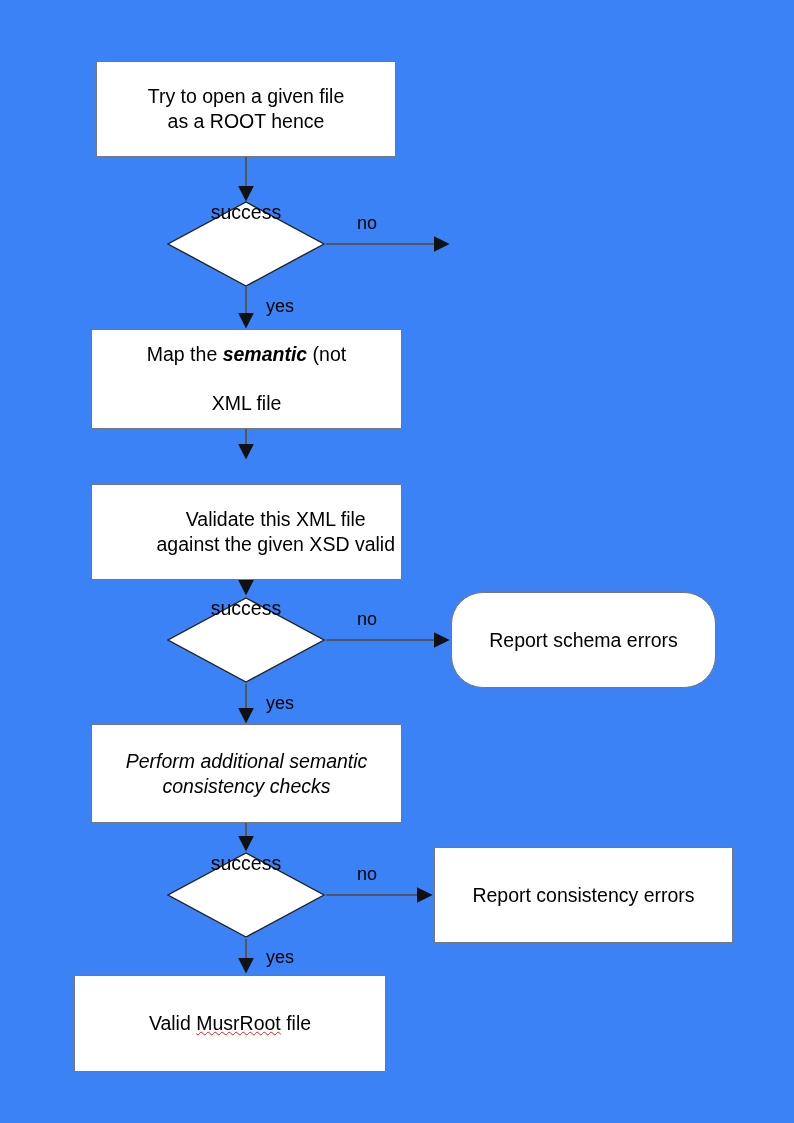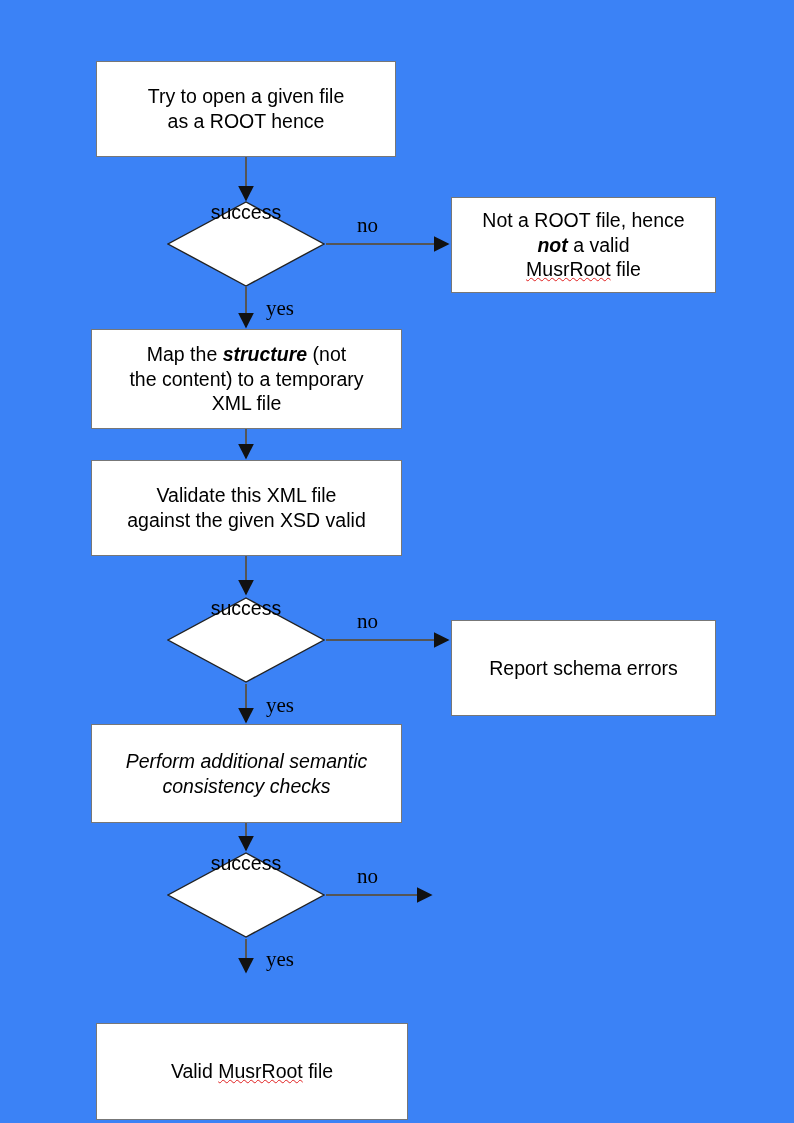--- a/index.html
+++ b/index.html
@@ -58,23 +58,23 @@
     top: 0;
     width: 100%;
     height: 100%;
   }
   .decision .dlabel {
     position: relative;
     z-index: 2;
   }
   .edge-label {
     position: absolute;
-    font-size: 21px;
+    font-size: 18px;
     color: #000000;
-    font-family: Liberation Serif, serif;
+    font-family: Liberation Sans, sans-serif;
     white-space: nowrap;
   }
   .bi { font-weight: bold; font-style: italic; }
   .spell {
     text-decoration: underline;
     text-decoration-color: #e02020;
     text-decoration-style: wavy;
     text-decoration-thickness: 1px;
     text-underline-offset: 1px;
   }
@@ -123,55 +123,48 @@
     <svg class="dia" viewBox="0 0 158 86" preserveAspectRatio="none">
       <polygon points="79,1 157,43 79,85 1,43" fill="#ffffff" stroke="#222222" stroke-width="1.4"></polygon>
     </svg>
     <span class="dlabel">success</span>
   </div>
 
   <div class="edge-label" style="left:357px; top:213px;"><span>no</span></div>
 
   <div class="edge-label" style="left:266px; top:296px;"><span>yes</span></div>
 
-  <div class="node" style="left:451px; top:197px; width:265px; height:96px;">
-    <div class="inner">
-      <span>Not a ROOT file, hence</span><br>
-      <span class="bi">not</span><span> a valid</span><br>
-      <span class="spell">MusrRoot</span><span> file</span>
-    </div>
-  </div>
 
   <div class="node" style="left:91px; top:329px; width:311px; height:100px;">
     <div class="inner">
-      <span>Map the </span><span class="bi">structure</span><span> (not</span><br>
-      <span>the content) to a temporary</span><br>
+      <span>Map the </span><span class="bi">semantic</span><span> (not</span><br>
+      <br>
       <span>XML file</span>
     </div>
   </div>
 
-  <div class="node" style="left:91px; top:460px; width:311px; height:96px;">
+  <div class="node" style="left:91px; top:484px; width:311px; height:96px;justify-content:flex-end;">
     <div class="inner">
       <span>Validate this XML file</span><br>
       <span>against the given XSD valid</span>
     </div>
   </div>
 
   <div class="decision" style="left:167px; top:597px; width:158px; height:86px;">
     <svg class="dia" viewBox="0 0 158 86" preserveAspectRatio="none">
       <polygon points="79,1 157,43 79,85 1,43" fill="#ffffff" stroke="#222222" stroke-width="1.4"></polygon>
     </svg>
     <span class="dlabel">success</span>
   </div>
 
   <div class="edge-label" style="left:357px; top:609px;"><span>no</span></div>
 
   <div class="edge-label" style="left:266px; top:693px;"><span>yes</span></div>
 
-  <div class="node" style="left:451px; top:620px; width:265px; height:96px;">
+  <div class="node" style="left:451px; top:592px; width:265px; height:96px;border-radius:32px;">
     <div class="inner">
       <span>Report schema errors</span>
     </div>
   </div>
 
   <div class="node" style="left:91px; top:724px; width:311px; height:99px;font-style:italic;">
     <div class="inner">
       <span>Perform additional semantic</span><br>
       <span>consistency checks</span>
     </div>
@@ -181,20 +174,25 @@
     <svg class="dia" viewBox="0 0 158 86" preserveAspectRatio="none">
       <polygon points="79,1 157,43 79,85 1,43" fill="#ffffff" stroke="#222222" stroke-width="1.4"></polygon>
     </svg>
     <span class="dlabel">success</span>
   </div>
 
   <div class="edge-label" style="left:357px; top:864px;"><span>no</span></div>
 
   <div class="edge-label" style="left:266px; top:947px;"><span>yes</span></div>
 
+  <div class="node" style="left:434px; top:847px; width:299px; height:96px;">
+    <div class="inner">
+      <span>Report consistency errors</span>
+    </div>
+  </div>
 
-  <div class="node" style="left:96px; top:975px; width:312px; height:97px;margin-top:48px;">
+  <div class="node" style="left:74px; top:975px; width:312px; height:97px;">
     <div class="inner">
       <span>Valid </span><span class="spell">MusrRoot</span><span> file</span>
     </div>
   </div>
 
 </div>
 
 </body></html>

